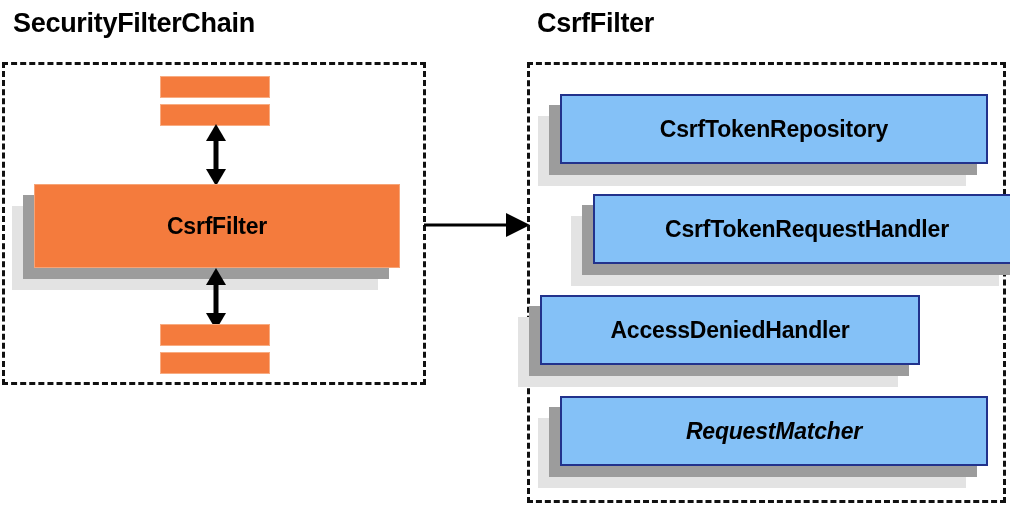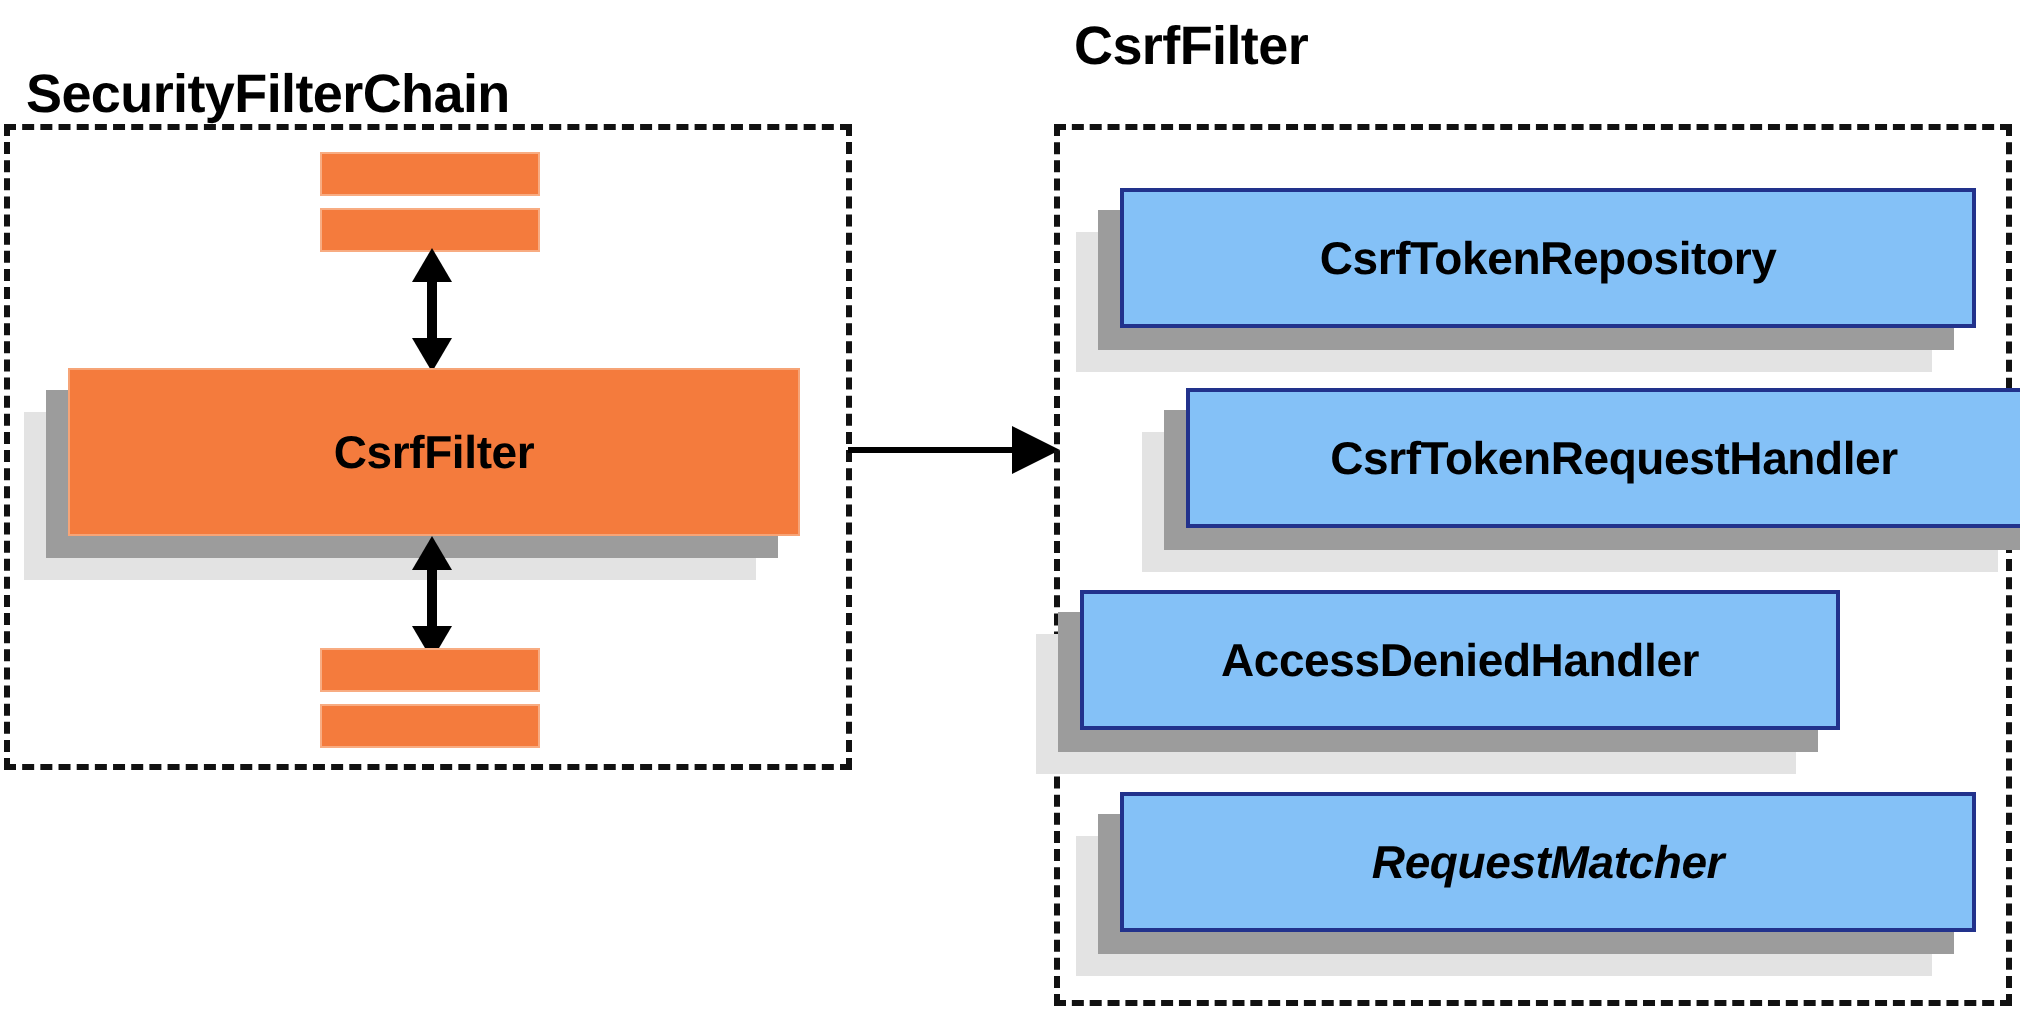--- a/index.html
+++ b/index.html
@@ -23,21 +23,21 @@
   .panel-title {
     position: absolute;
     font-family: "Liberation Sans", "DejaVu Sans", sans-serif;
     font-weight: bold;
     font-size: 27px;
     line-height: 1;
     color: #000000;
     white-space: nowrap;
     letter-spacing: -0.3px;
   }
-  #title-left  { left: 13px;  top: 10px; margin-top: 24px; }
+  #title-left  { left: 13px;  top: 10px; }
   #title-right { left: 537px; top: 10px; }
 
   
   .group-panel {
     position: absolute;
     border: 3px dashed #111111;
     box-sizing: border-box;
     background: transparent;
   }
   #panel-left {

